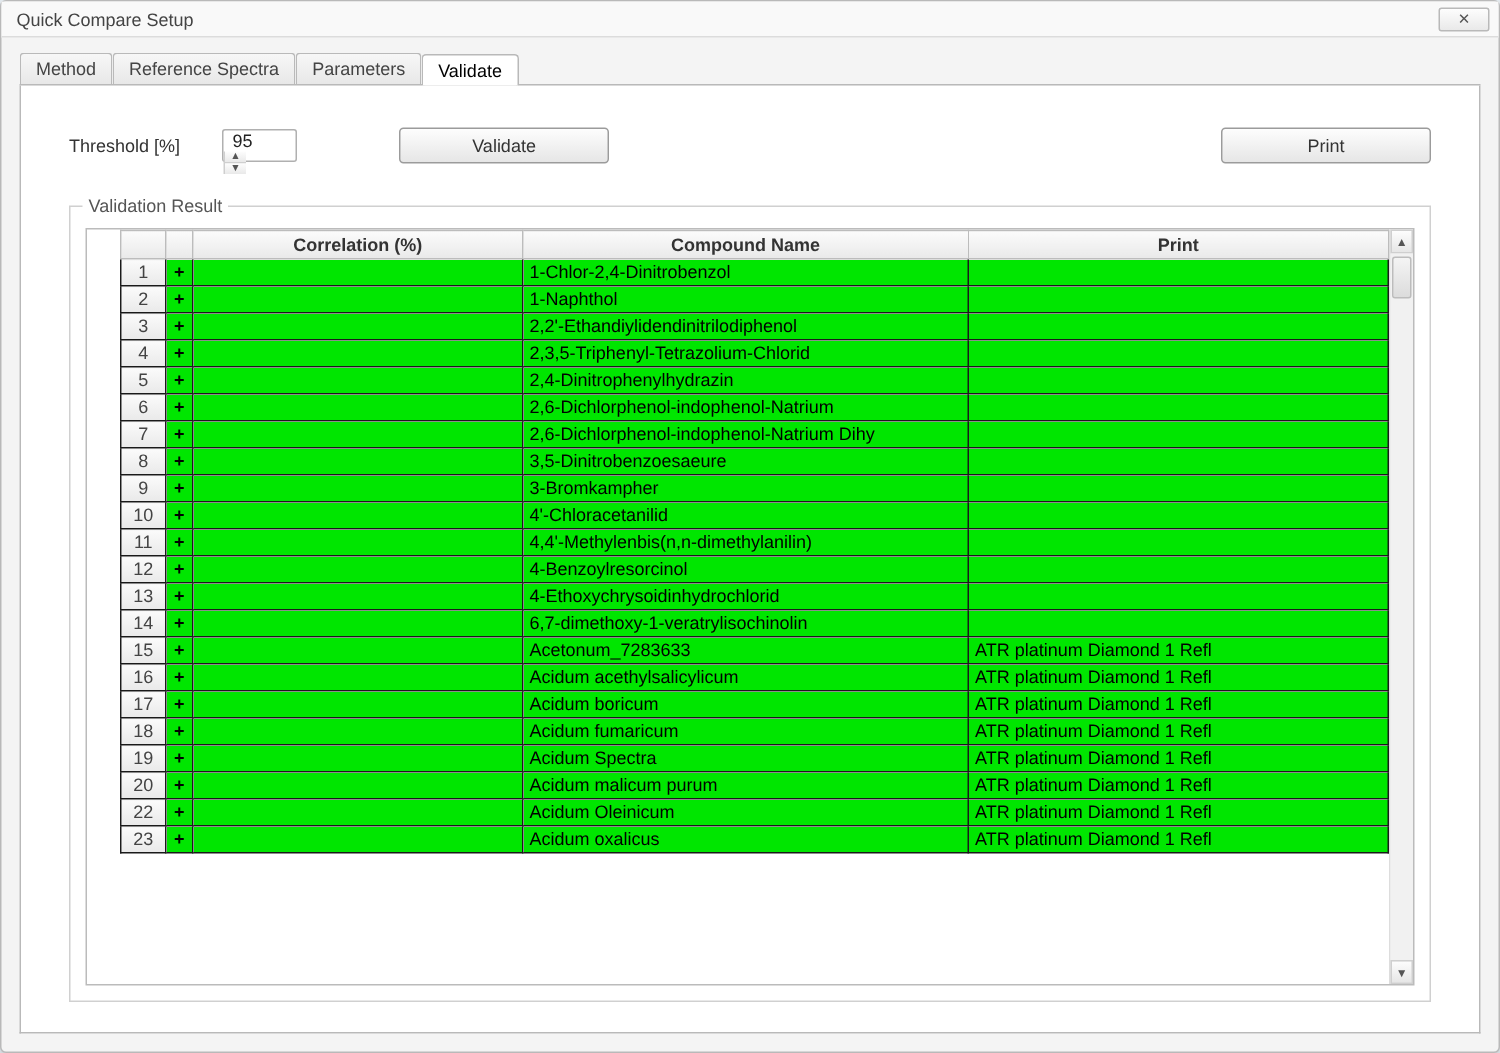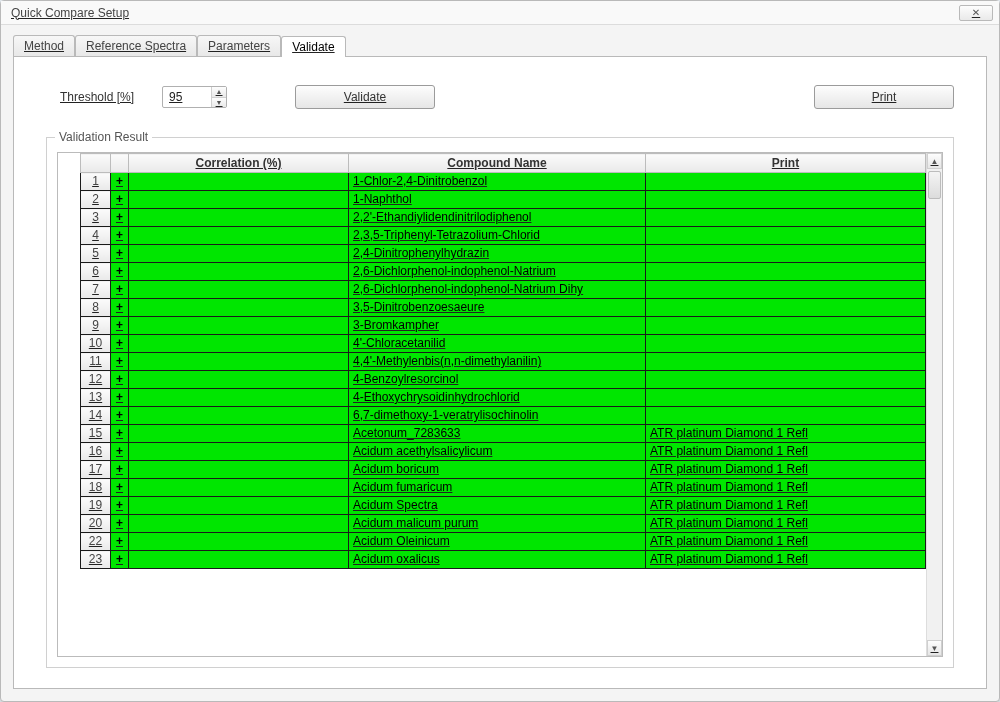--- a/index.html
+++ b/index.html
@@ -19,21 +19,20 @@
   
   .window {
     width: 1000px;
     height: 702px;
     background: #f4f4f4;
     border: 1px solid #b9b9b9;
     border-radius: 4px;
     box-shadow: 0 2px 6px rgba(0,0,0,0.2);
     display: flex;
     flex-direction: column;
-    text-decoration: underline;
   }
   .titlebar {
     height: 24px;
     display: flex;
     align-items: center;
     justify-content: space-between;
     padding: 0 6px 0 10px;
     background: #f9f9f9;
     color: #444;
     font-size: 12px;
@@ -96,31 +95,31 @@
     flex-direction: column;
     min-height: 0;
   }
 
   
   .controls-row {
     display: flex;
     align-items: center;
     gap: 4px;
     padding-bottom: 28px;
-    margin-left: 14px;
   }
   .threshold-label { color: #333; font-size: 12px; }
 
   .spinner {
     display: inline-flex;
     align-items: stretch;
     border: 1px solid #b0b0b0;
     border-radius: 2px;
     background: #fff;
     height: 22px;
+    flex-direction: column;
   }
   .spinner input {
     width: 48px;
     border: none;
     outline: none;
     padding: 0 6px;
     font-size: 12px;
     color: #222;
     background: transparent;
   }

